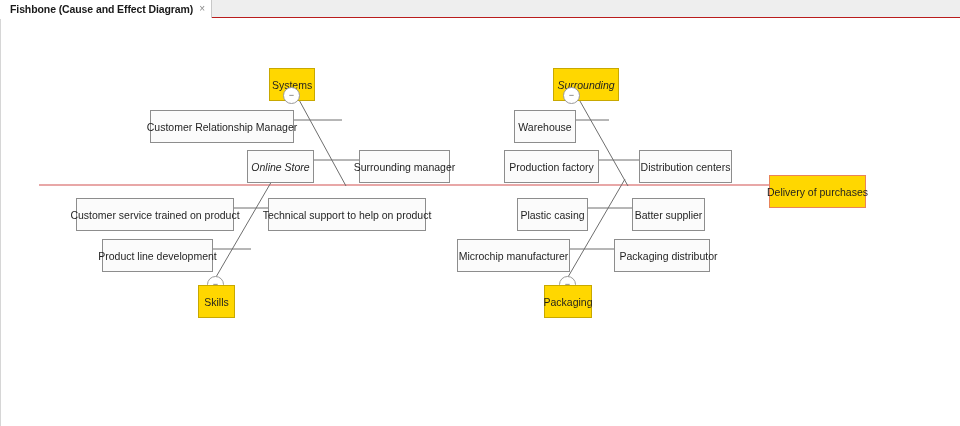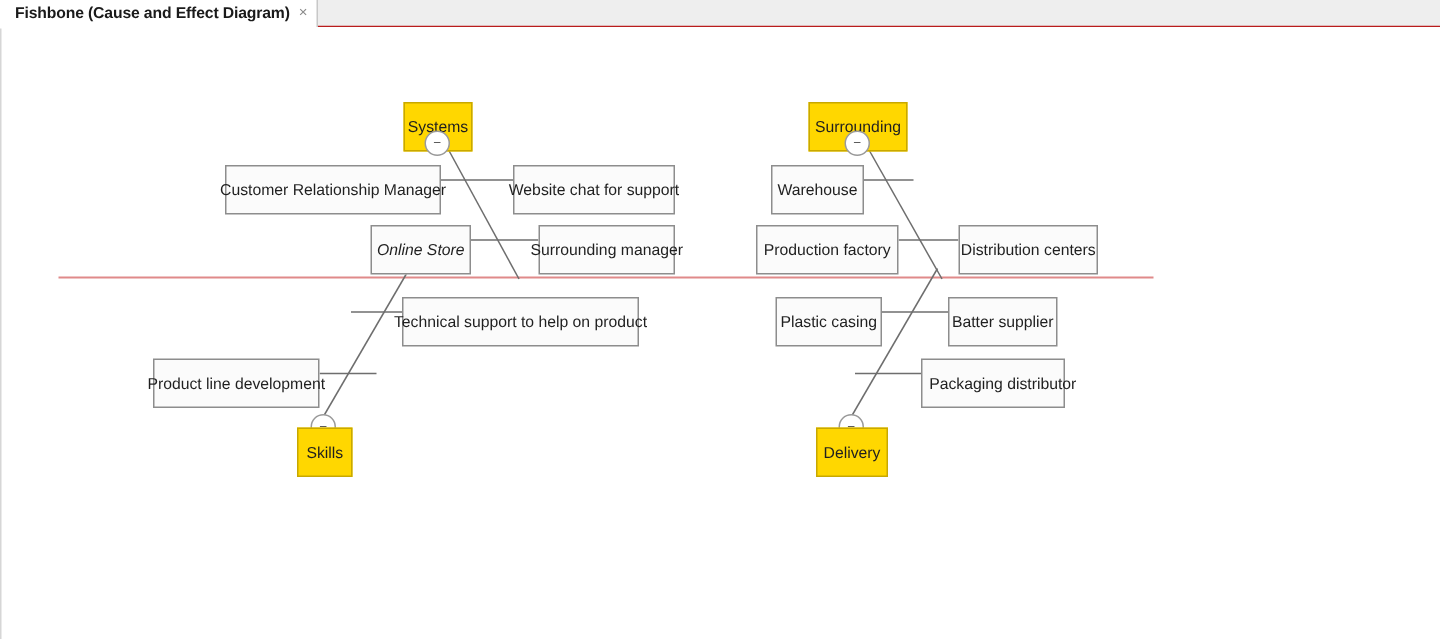--- a/index.html
+++ b/index.html
@@ -159,73 +159,79 @@
     <div class="node cat" style="left:268px; top:49px; width:46px;">
       <span>Systems</span>
     </div>
     <div class="collapse" style="left:282px; top:68px;">
       <span>−</span>
     </div>
 
     <div class="node" style="left:149px; top:91px; width:144px;">
       <span>Customer Relationship Manager</span>
     </div>
-    <div class="node" style="left:341px; top:91px; width:108px;">
-      <span>Website chat for support</span>
-    </div>
     <div class="node" style="left:246px; top:131px; width:67px;font-style:italic;">
       <span>Online Store</span>
     </div>
     <div class="node" style="left:358px; top:131px; width:91px;">
       <span>Surrounding manager</span>
     </div>
 
-    <div class="node cat" style="left:538px; top:49px; width:66px;">
+    <div class="node cat" style="left:552px; top:49px; width:66px;font-style:italic;">
       <span>Surrounding</span>
     </div>
     <div class="collapse" style="left:562px; top:68px;">
       <span>−</span>
     </div>
 
     <div class="node" style="left:513px; top:91px; width:62px;">
       <span>Warehouse</span>
     </div>
     <div class="node" style="left:503px; top:131px; width:95px;">
       <span>Production factory</span>
     </div>
     <div class="node" style="left:638px; top:131px; width:93px;">
       <span>Distribution centers</span>
     </div>
 
+    <div class="node" style="left:75px; top:179px; width:158px;">
+      <span>Customer service trained on product</span>
+    </div>
     <div class="node" style="left:267px; top:179px; width:158px;">
       <span>Technical support to help on product</span>
     </div>
     <div class="node" style="left:101px; top:220px; width:111px;">
       <span>Product line development</span>
     </div>
 
     <div class="collapse" style="left:206px; top:257px;">
       <span>−</span>
     </div>
     <div class="node cat" style="left:197px; top:266px; width:37px;text-align:center;">
       <span>Skills</span>
     </div>
 
     <div class="node" style="left:516px; top:179px; width:71px;">
       <span>Plastic casing</span>
     </div>
     <div class="node" style="left:631px; top:179px; width:73px;">
       <span>Batter supplier</span>
     </div>
+    <div class="node" style="left:456px; top:220px; width:113px;">
+      <span>Microchip manufacturer</span>
+    </div>
     <div class="node" style="left:613px; top:220px; width:96px;padding-left:20px;">
       <span>Packaging distributor</span>
     </div>
 
     <div class="collapse" style="left:558px; top:257px;">
       <span>−</span>
     </div>
     <div class="node cat" style="left:543px; top:266px; width:48px;">
-      <span>Delivery</span>
-    </div>
-
+      <span>Packaging</span>
+    </div>
+
+    <div class="node effect" style="left:768px; top:156px; width:97px;">
+      <span>Delivery of purchases</span>
+    </div>
 
   </div>
 </div>
 
 </body></html>

